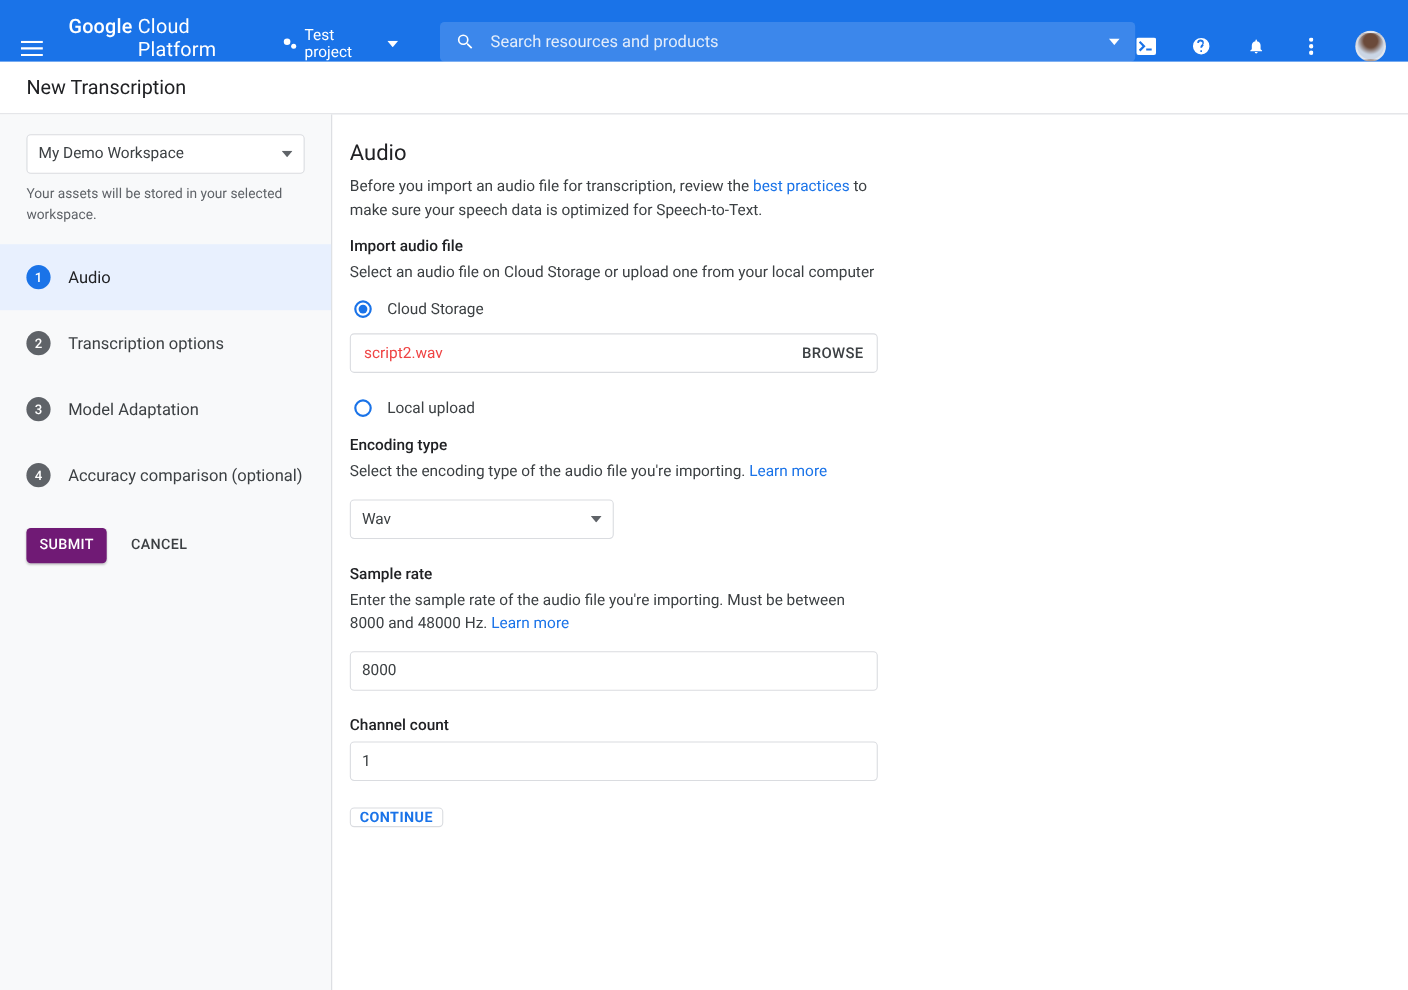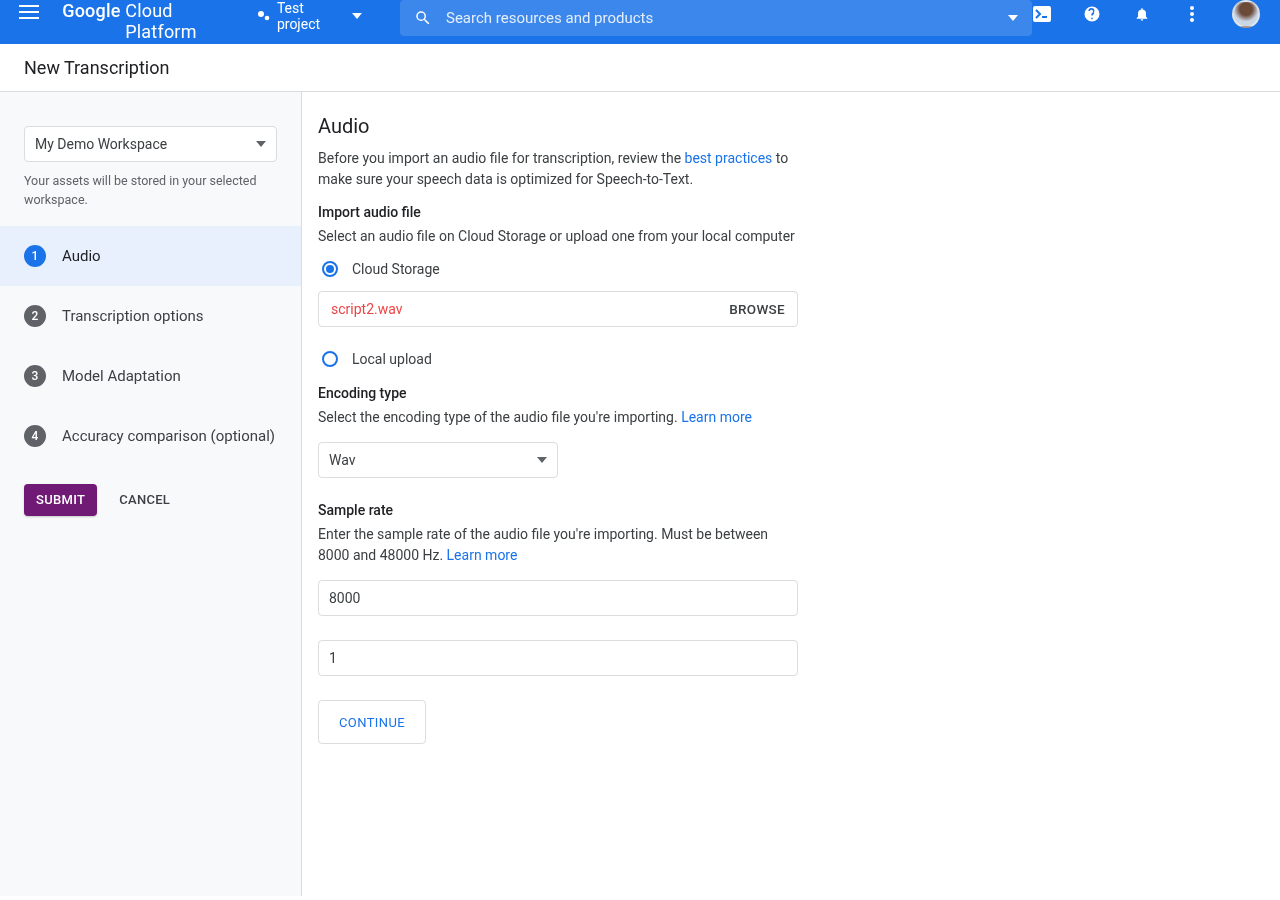--- a/index.html
+++ b/index.html
@@ -1,19 +1,19 @@
 <!DOCTYPE html>
 <html><head>
 <meta charset="utf-8">
 <style>
 * { margin:0; padding:0; box-sizing:border-box; font-family:Roboto,"Helvetica Neue",Arial,sans-serif; }
 body { width:1280px; height:900px; background:#fff; color:#3c4043; font-size:14px; overflow:hidden; }
 
 
-.topbar { height:44px; background:#1a73e8; display:flex; align-items:flex-start; color:#fff; padding:0 8px 0 18px; }
+.topbar { height:56px; background:#1a73e8; display:flex; align-items:flex-end; color:#fff; padding:16px 8px 0 18px; }
 .topbar .menu-icon { width:24px; height:24px; display:flex; align-items:center; justify-content:center; }
 .topbar .logo { display:flex; align-items:baseline; margin-left:22px; font-size:18px; letter-spacing:.2px; }
 .topbar .logo .g { font-weight:500; }
 .topbar .project { display:flex; align-items:center; margin-left:22px; font-size:14px; }
 .topbar .project .dots { width:14px; height:14px; margin-right:6px; position:relative; }
 .topbar .project .dots svg{width:14px;height:14px;}
 .topbar .project .caret { margin-left:10px; }
 .searchwrap { flex:0 0 632px; margin-left:38px; height:36px; background:rgba(255,255,255,.15); border-radius:4px; display:flex; align-items:center; padding:0 14px; }
 .searchwrap input { flex:1; background:transparent; border:none; outline:none; color:#fff; font-size:15px; margin-left:14px; }
 .searchwrap input::placeholder { color:#e3edfb; }
@@ -21,21 +21,21 @@
 .rightico { margin-left:auto; display:flex; align-items:center; gap:30px; padding-right:12px; }
 .rightico .ico { width:20px; height:20px; display:flex; align-items:center; justify-content:center; }
 .avatar { width:28px; height:28px; border-radius:50%; background:radial-gradient(circle at 50% 30%, #6b4a3a 0 30%, #cbd6e5 60%); border:2px solid rgba(255,255,255,.4); }
 
 .titlebar { height:48px; border-bottom:1px solid #dadce0; display:flex; align-items:center; padding-left:24px; font-size:18px; color:#202124; }
 
 .content { display:flex; height:calc(900px - 48px - 48px); }
 
 
 .sidebar { width:302px; background:#f8f9fa; border-right:1px solid #dadce0; padding:18px 0 0 0; }
-.sidebar .wsbox { margin:16px 24px 10px 24px; }
+.sidebar .wsbox { margin:0 24px 10px 24px; }
 .selectbox { height:36px; border:1px solid #dadce0; border-radius:4px; background:#fff; display:flex; align-items:center; padding:0 10px; font-size:14px; color:#3c4043; }
 .selectbox .arrow { margin-left:auto; }
 .sidebar .note { font-size:12.5px; color:#5f6368; margin:0 24px 16px 24px; line-height:1.5; }
 .steps { }
 .step { display:flex; align-items:center; padding:0 24px; height:60px; font-size:15px; color:#3c4043; }
 .step.active { background:#e8f0fe; color:#1a73e8; }
 .step .badge { width:22px; height:22px; border-radius:50%; display:flex; align-items:center; justify-content:center; font-size:12px; font-weight:500; margin-right:16px; }
 .step .badge.on { background:#1a73e8; color:#fff; }
 .step .badge.off { background:#5f6368; color:#fff; }
 .step.active .label { color:#202124; }
@@ -54,21 +54,21 @@
 .radio { display:flex; align-items:center; margin-bottom:14px; margin-left:4px; }
 .radio .rdot { width:16px; height:16px; border:2px solid #1a73e8; border-radius:50%; margin-right:14px; display:flex; align-items:center; justify-content:center; }
 .radio .rdot .fill { width:8px; height:8px; background:#1a73e8; border-radius:50%; }
 .radio .rlbl { font-size:14px; color:#3c4043; }
 .fieldrow { display:flex; align-items:center; border:1px solid #dadce0; border-radius:4px; height:36px; padding:0 12px; margin-bottom:24px; }
 .fieldrow input { flex:1; border:none; outline:none; font-size:14px; color:#ef4444; }
 .browse { font-size:13.5px; font-weight:500; color:#3c4043; letter-spacing:.3px; }
 .selectbox.small { width:240px; }
 .input { width:480px; height:36px; border:1px solid #dadce0; border-radius:4px; padding:0 10px; font-size:14px; color:#3c4043; }
 .section { margin-bottom:24px; }
-.btn-outline { border:1px solid #dadce0; background:#fff; color:#1a73e8; font-size:13px; font-weight:400; letter-spacing:.4px; height:44px; padding:0 20px; border-radius:4px; }
+.btn-outline { border:1px solid #dadce0; background:#fff; color:#1a73e8; font-size:13px; font-weight:700; letter-spacing:.4px; height:18px; padding:0 8px; border-radius:4px; }
 svg { display:block; }
 </style>
 </head>
 <body>
 
 <div class="topbar">
   <div class="menu-icon">
     <svg width="20" height="14" viewBox="0 0 20 14">
         <path d="M0 0h20v2H0zM0 6h20v2H0zM0 12h20v2H0z" fill="#fff"></path>
       </svg>
@@ -218,19 +218,20 @@
 
       <div class="section">
         <div class="h2">Sample rate</div>
         <div class="subdesc">
           <span>Enter the sample rate of the audio file you're importing. Must be between 8000 and 48000 Hz. </span><a class="link">Learn more</a>
         </div>
         <input class="input" value="8000" style="">
       </div>
 
       <div class="section">
+        <div class="h2">Channel count</div>
         <input class="input" value="1" style="">
       </div>
 
       <button class="btn-outline">CONTINUE</button>
     </div>
   </div>
 </div>
 
 </body></html>

